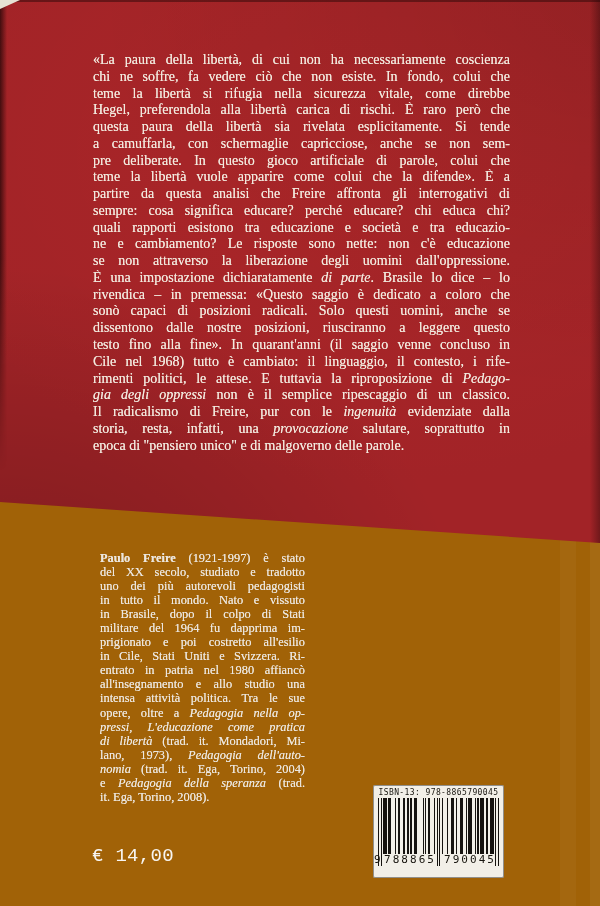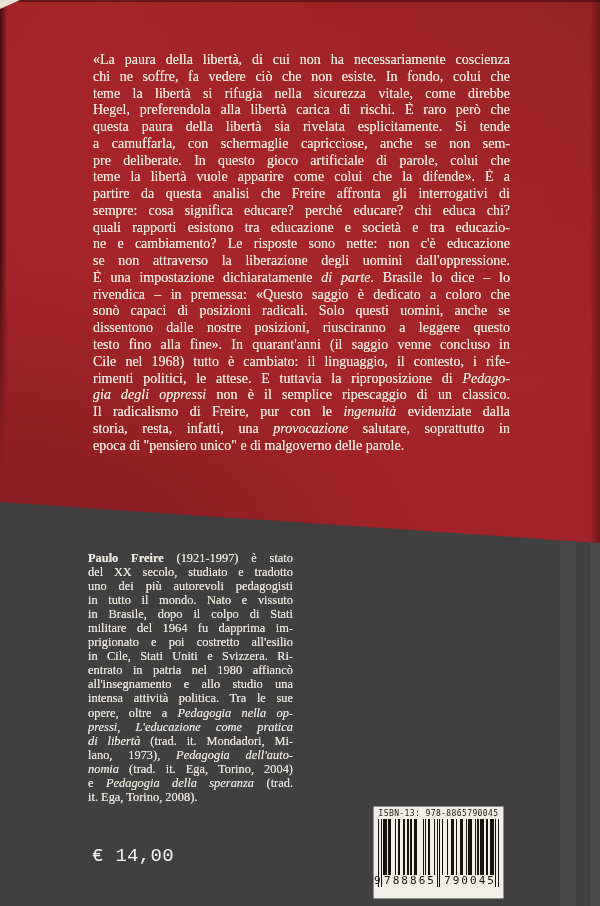--- a/index.html
+++ b/index.html
@@ -1,18 +1,18 @@
 <!DOCTYPE html>
 <html><head>
 <meta charset="utf-8">
 <style>
   html,body{margin:0;padding:0;}
   body{width:600px;height:906px;background:#060404;overflow:hidden;
        font-family:"Liberation Serif","DejaVu Serif",serif;}
-  #cover{position:relative;width:600px;height:906px;background:#404040;overflow:hidden;}
+  #cover{position:relative;width:600px;height:906px;background:#a16207;overflow:hidden;}
 
   
   #red-field{position:absolute;left:0;top:0;width:600px;height:545px;
     background:
       radial-gradient(130% 95% at 62% 28%, rgba(255,70,55,.09), rgba(0,0,0,0) 65%),
       radial-gradient(140% 120% at 0% 115%, rgba(0,0,0,.22), rgba(0,0,0,0) 55%),
       radial-gradient(140% 120% at 100% 0%, rgba(0,0,0,.10), rgba(0,0,0,0) 60%),
       #a22327;
     clip-path:polygon(0 0,600px 0,600px 543px,0 502px);}
   #red-top-line{position:absolute;left:0;top:0;width:600px;height:2px;background:rgba(30,5,5,.45);}
@@ -32,34 +32,34 @@
   #quote-text .line{text-align:justify;text-align-last:justify;height:16.78px;overflow:hidden;}
   #quote-text .line.last{text-align-last:left;}
 
   
   #bottom-section{position:absolute;left:0;top:0;width:600px;height:906px;}
   #edge-highlight-right{position:absolute;left:560px;top:500px;width:16px;height:406px;
     background:rgba(255,255,255,.035);}
   #edge-highlight-far{position:absolute;left:590px;top:520px;width:10px;height:386px;
     background:rgba(255,255,255,.05);}
 
-  #bio-text{position:absolute;left:88px;top:551px;width:205px;
+  #bio-text{position:absolute;left:100px;top:551px;width:205px;
     color:#ece7e0;font-size:12.4px;line-height:14.05px;
     text-shadow:0 0 .5px rgba(238,232,224,.8);}
   #bio-text .line{text-align:justify;text-align-last:justify;height:14.05px;overflow:hidden;}
   #bio-text .line.last{text-align-last:left;}
 
   .it{font-style:italic;}
   .bd{font-weight:bold;}
 
   #price-label{position:absolute;left:92px;top:845px;color:#f7f5f2;
     font-family:Liberation Mono, monospace;font-size:19px;letter-spacing:.3px;}
 
   
-  #barcode{position:absolute;left:373px;top:806px;width:131px;height:93px;
+  #barcode{position:absolute;left:373px;top:785px;width:131px;height:93px;
     background:#f2efe8;border-radius:2px;box-shadow:0 0 0 1px rgba(0,0,0,.4) inset;}
   #barcode-isbn-label{position:absolute;left:0;top:3px;width:131px;text-align:center;
     font-family:"DejaVu Sans Mono","Liberation Mono",monospace;font-size:8px;
     letter-spacing:.4px;color:#18150f;white-space:nowrap;}
   #barcode-bars{position:absolute;left:5px;top:13px;}
   #barcode-digits{position:absolute;left:0;top:68px;width:131px;height:14px;
     font-family:"DejaVu Sans Mono","Liberation Mono",monospace;font-size:11px;color:#18150f;}
   .digit-group{position:absolute;display:flex;justify-content:space-between;top:0;}
   .digit-group span{display:block;}
   #dg0{left:1px;width:7px;}

